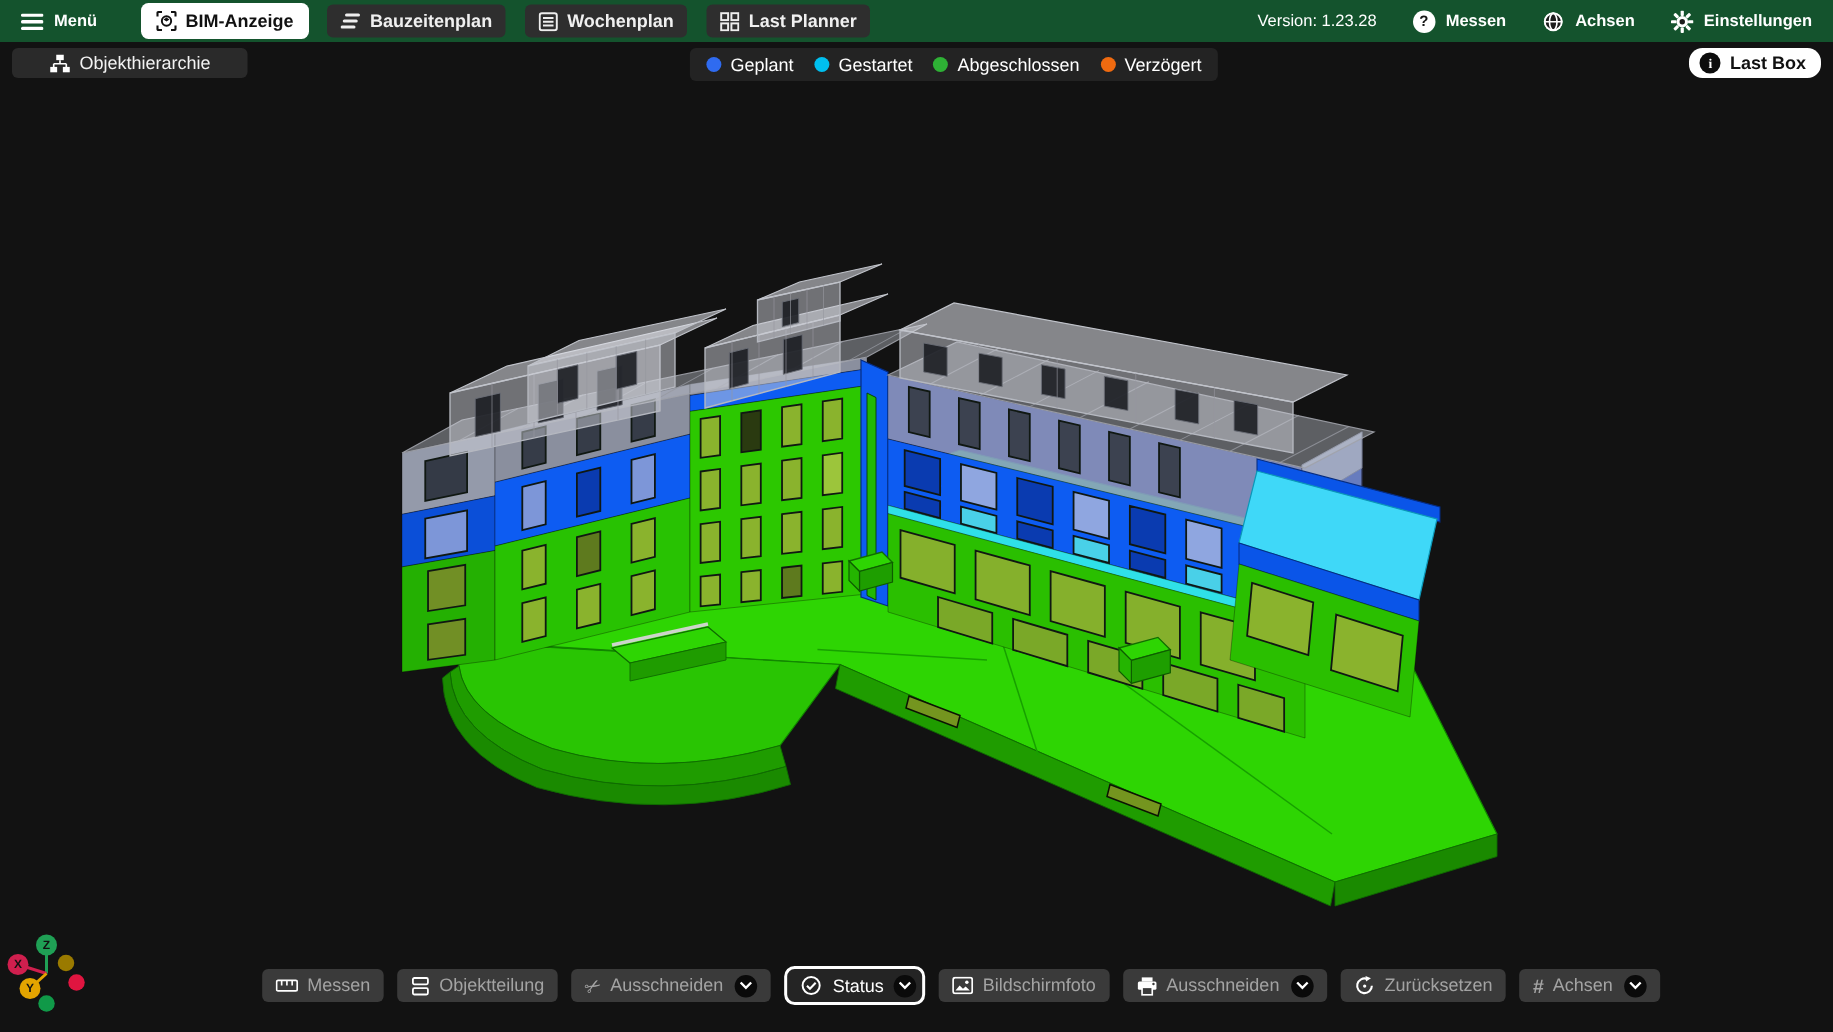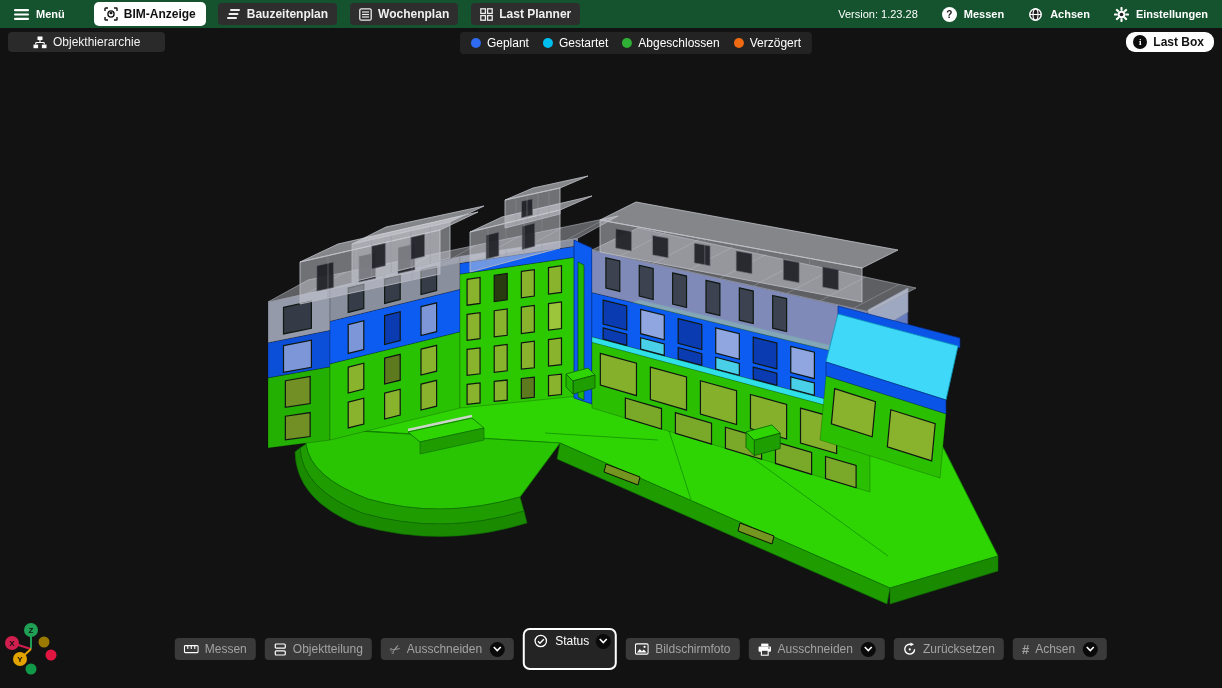--- a/index.html
+++ b/index.html
@@ -38,21 +38,21 @@
            font-weight:bold;display:flex;align-items:center;justify-content:center;font-family:"Liberation Serif",serif}
   
   .bottombar{position:absolute;bottom:18px;left:50%;transform:translateX(-50%);margin-left:30px;
              display:flex;align-items:center;gap:9px;z-index:25}
   .bbtn{display:flex;align-items:center;gap:6px;background:#3a3a3a;border-radius:4px;height:22px;
         padding:0 9px;font-size:12px;color:#a3a3a3;white-space:nowrap;cursor:pointer}
   .bbtn .lbl{transform:translateY(-0.5px)}
   .ddcircle{width:15px;height:15px;border-radius:50%;background:#0a0a0a;display:flex;
             align-items:center;justify-content:center;margin-left:2px;cursor:pointer}
   .status-group{display:flex;align-items:center;background:#242424;border:2px solid #fff;
-                border-radius:7px;height:22px;padding:0 4px 16px 9px;gap:7px;cursor:pointer;font-size:12px}
+                border-radius:7px;height:22px;padding:0 4px 0 9px;gap:7px;cursor:pointer;font-size:12px}
   .status-group .ddcircle{margin-left:0}
   
   .viewport{position:absolute;inset:0;z-index:1}
   svg text{user-select:none}
   .ic{display:inline-flex;align-items:center;justify-content:center}
   .scissors{font-size:13px;display:inline-block;transform:rotate(-30deg);line-height:1}
   .hash{font-size:13px;font-weight:bold;line-height:1}
 </style>
 </head>
 <body>

